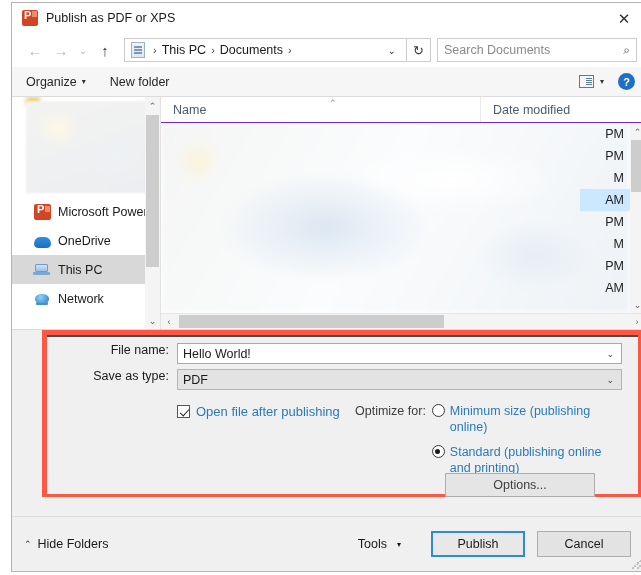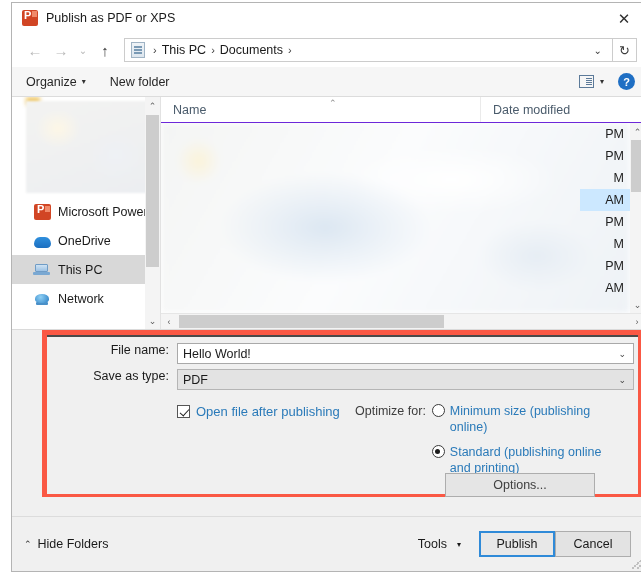--- a/index.html
+++ b/index.html
@@ -454,21 +454,21 @@
   }
   .combo {
     flex: 1 1 auto;
     height: 21px;
     border: 1px solid #a9a9a9;
     background: #ffffff;
     display: flex;
     align-items: center;
     box-sizing: border-box;
     padding-left: 5px;
-    margin-right: 4px;
+    margin-right: 16px;
     font-size: 12.5px;
     color: #1a1a1a;
   }
   .combo.grey { background: #e3e3e3; border-color: #b5b5b5; }
   .combo .cval { flex: 1 1 auto; white-space: nowrap; overflow: hidden; }
   .combo .ccaret { font-size: 9px; color: #444; padding: 0 7px; }
 
   .checkrow {
     position: absolute;
     left: 130px; top: 67px;
@@ -561,27 +561,27 @@
   }
   .hf-caret { font-size: 9px; margin-right: 6px; color: #262626; }
   .footer-spacer { flex: 1 1 auto; }
   .tools {
     display: flex; align-items: center;
     font-size: 12.5px; color: #1a1a1a;
     margin-right: 18px;
   }
   .tools-caret { font-size: 8px; margin-left: 10px; }
   .fbtn {
-    width: 76px; height: 26px;
+    width: 94px; height: 26px;
     border: 1px solid #adadad;
     background: #e3e3e3;
     box-sizing: border-box;
     display: flex; align-items: center; justify-content: center;
     font-size: 12.5px; color: #1a1a1a;
-    margin-left: 0;
+    margin-left: 12px;
   }
   .fbtn.default {
     border: 2px solid #2f8ad8;
     background: #e8e8e8;
   }
   .resize-grip {
     position: absolute;
     right: 3px; bottom: 2px;
     width: 10px; height: 10px;
     background:
@@ -612,20 +612,24 @@
       <div class="crumb-text">This PC</div>
       <div class="crumb-sep">›</div>
       <div class="crumb-text">Documents</div>
       <div class="crumb-sep">›</div>
       <div class="crumb-spacer"></div>
       <div class="crumb-drop">⌄</div>
     </div>
 
     <div class="refresh-btn">↻</div>
 
+    <div class="searchbox">
+      <div class="search-placeholder">Search Documents</div>
+      <div class="search-icon">⌕</div>
+    </div>
   </div>
 
   <div class="toolbar">
     <div class="tb-item">
       <span>Organize</span>
       <span class="tb-caret">▾</span>
     </div>
     <div class="tb-item">New folder</div>
     <div class="tb-spacer"></div>
     <div class="view-icon">

